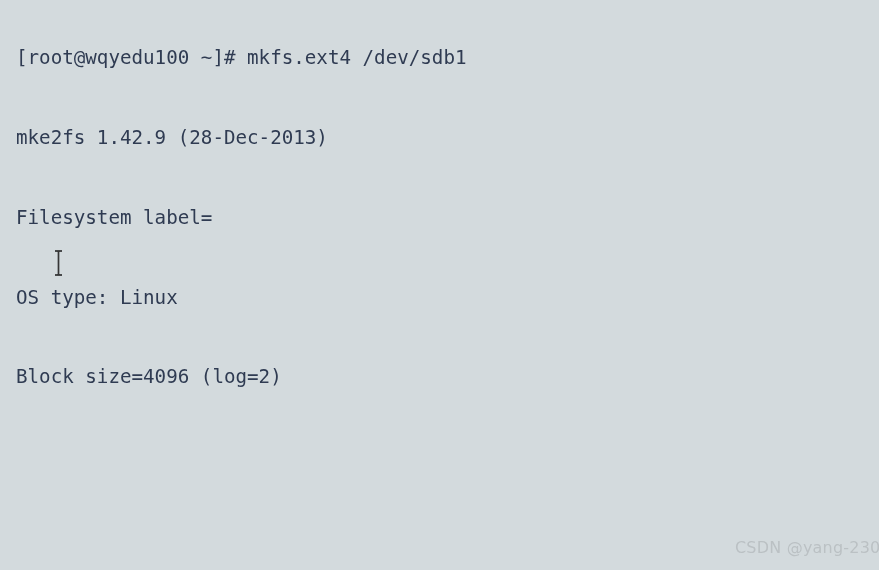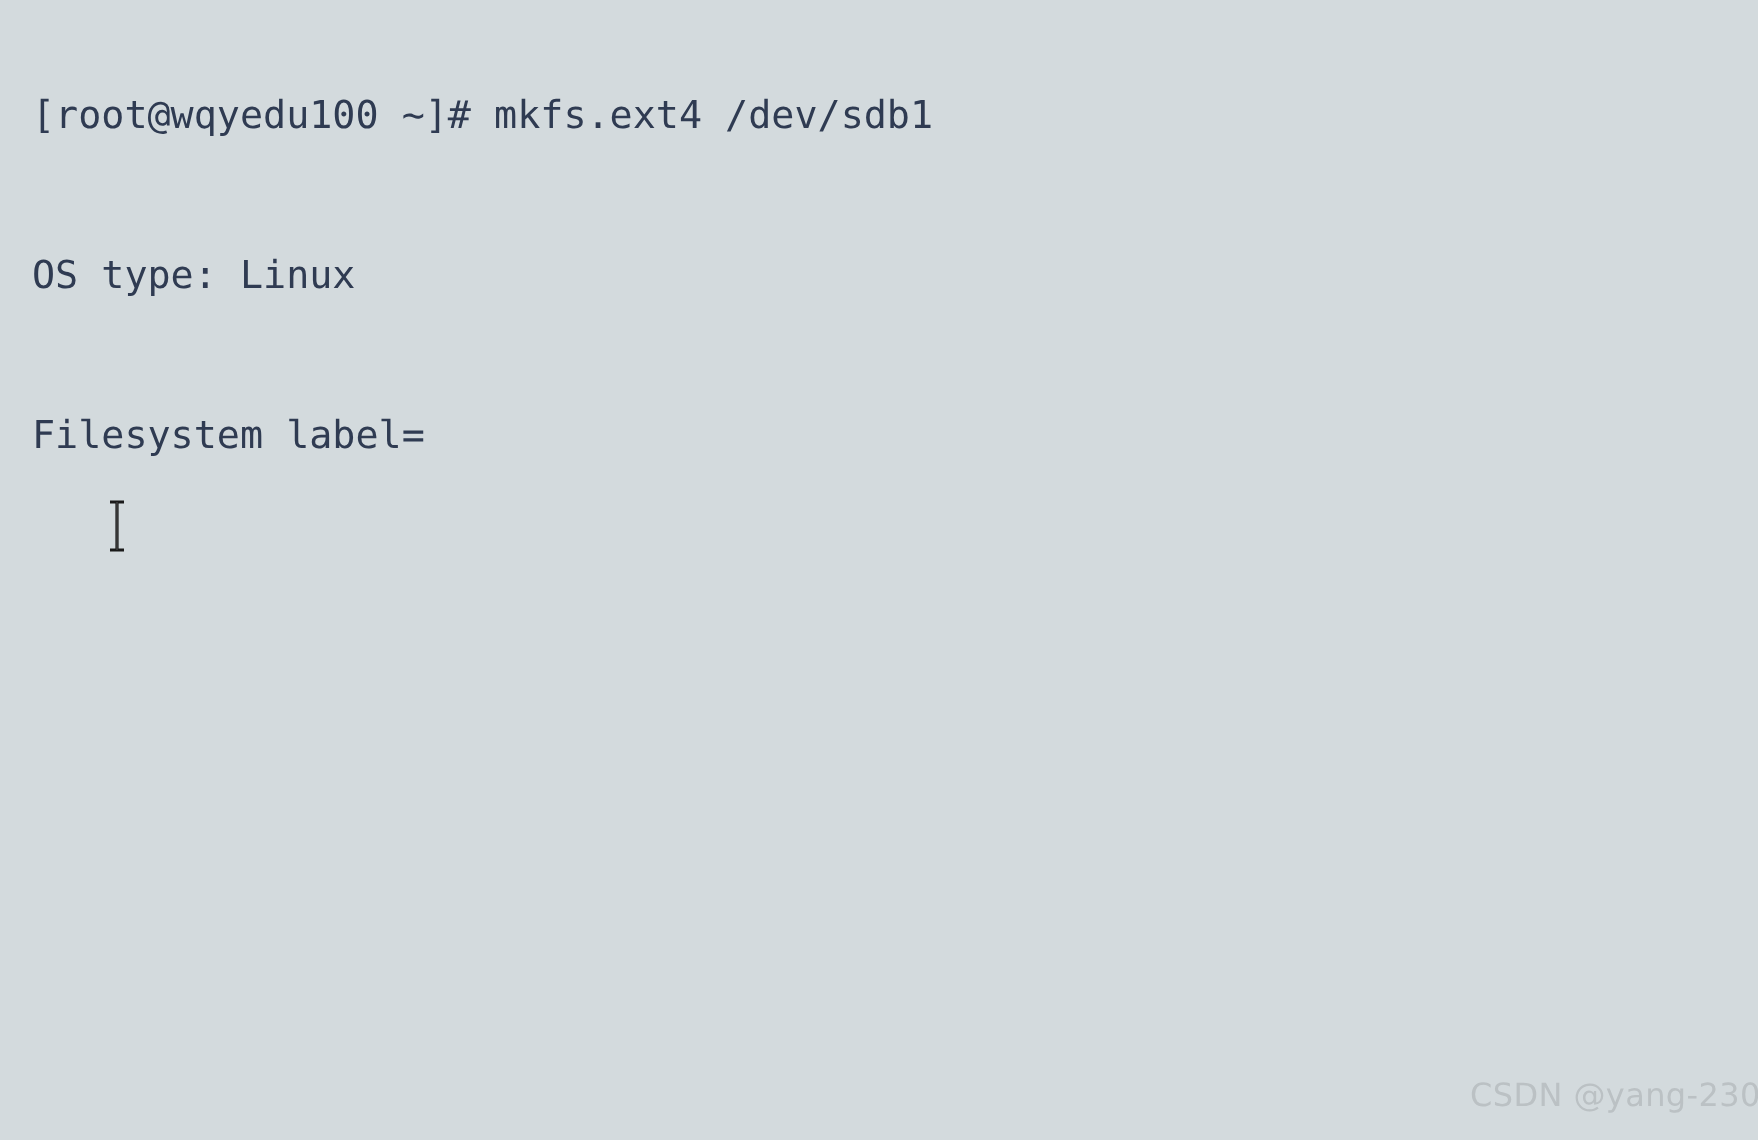--- a/index.html
+++ b/index.html
@@ -72,22 +72,24 @@
     pointer-events: none;
   }
 </style>
 </head>
 <body>
 
 <div id="terminal">
 
   <div id="console-output">
     <span class="term-line">[root@wqyedu100 ~]# mkfs.ext4 /dev/sdb1</span>
+    <span class="term-line">mke2fs 1.42.9 (28-Dec-2013)</span>
+    <span class="term-line">Filesystem label=</span>
     <span class="term-line">OS type: Linux</span>
-    <span class="term-line">Filesystem label=</span>
+    <span class="term-line">Block size=4096 (log=2)</span>
     
     
     
     
     
     
     
     
     
     

